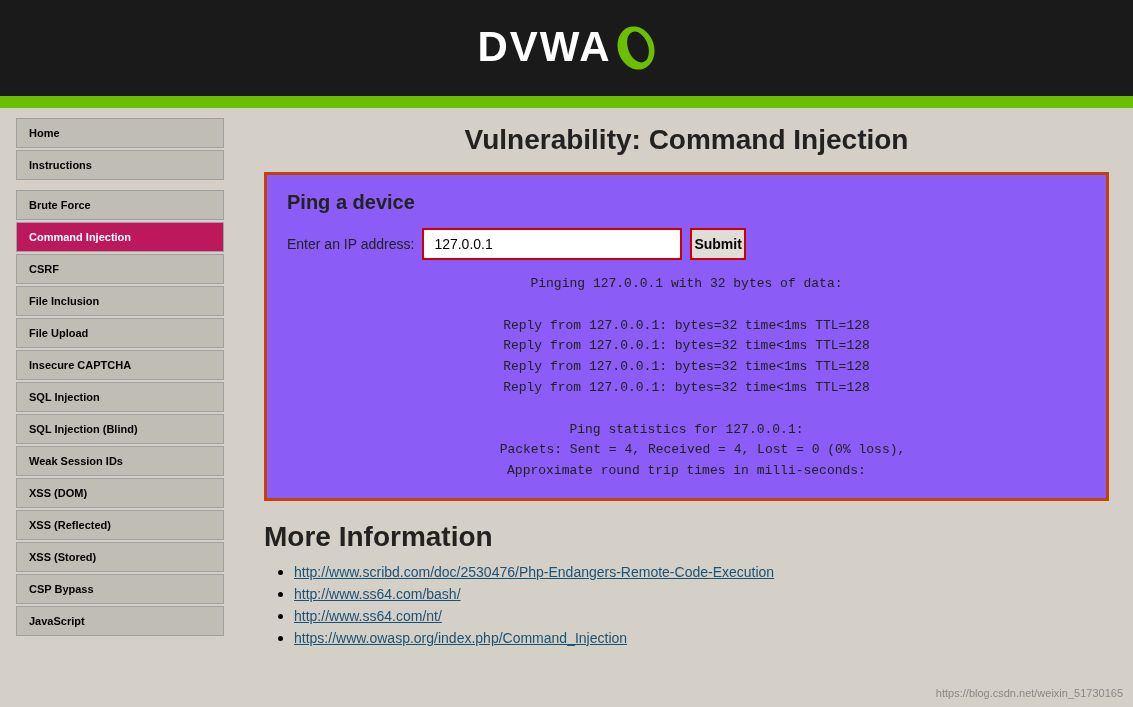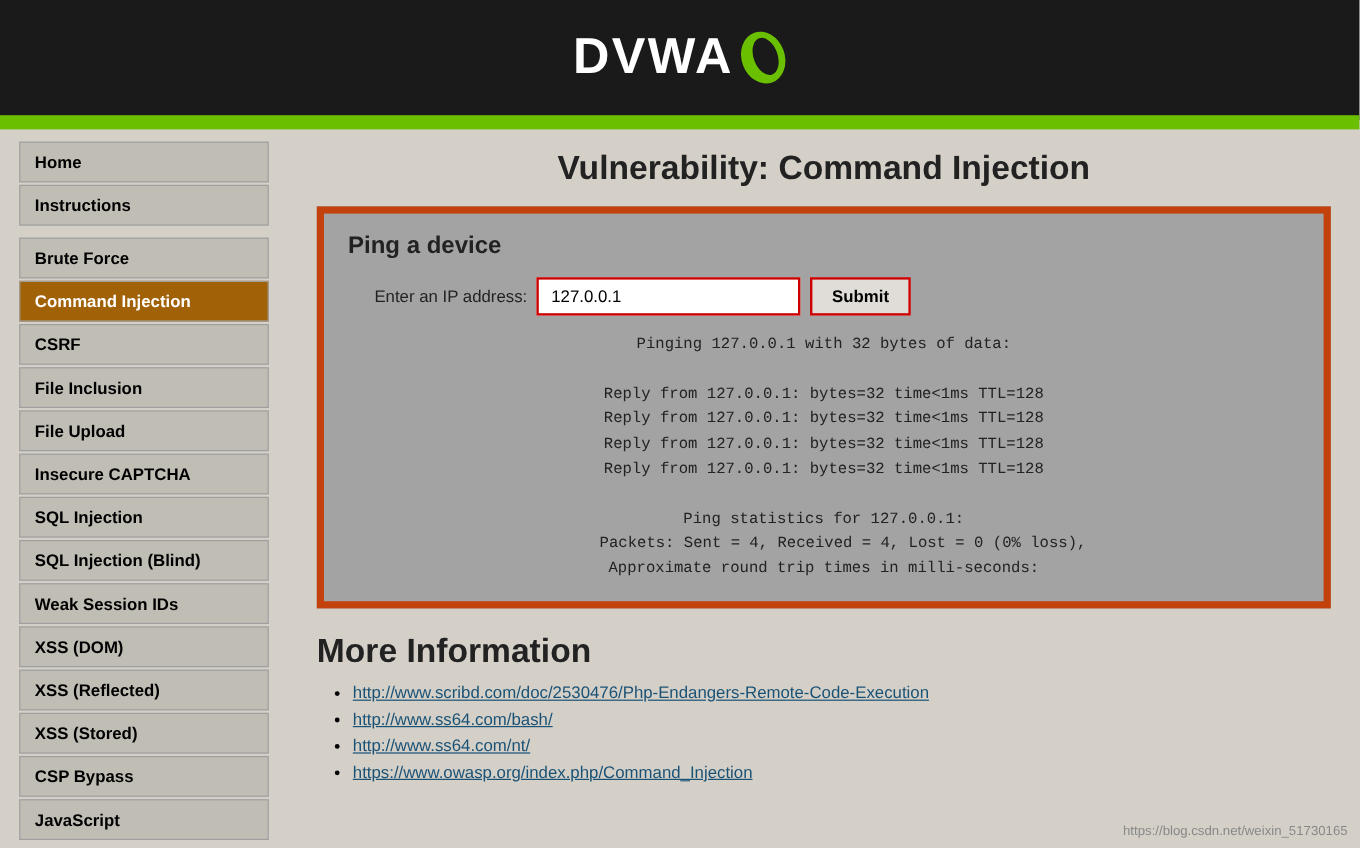--- a/index.html
+++ b/index.html
@@ -49,28 +49,28 @@
       padding: 8px 0;
       flex-shrink: 0;
     }
     .sidebar-item {
       display: block;
       width: 208px;
       margin: 2px auto;
       padding: 8px 12px;
       background: #c0bdb5;
       color: #000;
-      font-size: 14px;
+      font-size: 11px;
       font-weight: bold;
       cursor: pointer;
       border: 1px solid #a0a0a0;
       text-decoration: none;
     }
     .sidebar-item.active {
-      background: #a16207;
+      background: #be185d;
       color: white;
     }
     .sidebar-divider {
       height: 6px;
     }
 
     
     #main {
       flex: 1;
       padding: 16px 24px;
@@ -80,52 +80,51 @@
     .page-title {
       font-size: 28px;
       font-weight: bold;
       color: #222;
       margin-bottom: 16px;
       text-align: center;
     }
 
     
     .ping-box {
-      background: #a3a3a3;
-      border: 6px solid #c2410c;
+      background: #8b5cf6;
+      border: 3px solid #c2410c;
       padding: 16px 20px;
       margin-bottom: 20px;
     }
     .ping-box-title {
       font-size: 20px;
       font-weight: bold;
       color: #222;
       margin-bottom: 14px;
     }
     .ip-form-row {
       display: flex;
       align-items: center;
       gap: 8px;
       margin-bottom: 14px;
-      margin-left: 22px;
     }
     .ip-label {
       font-size: 14px;
       color: #222;
       white-space: nowrap;
     }
     .ip-input {
       border: 2px solid #cc0000;
       padding: 6px 10px;
       font-size: 14px;
-      width: 220px;
+      width: 260px;
       outline: none;
     }
     .submit-btn {
-      padding: 6px 16px;
+      padding: 6px 2px;
       background: #e0ddd8;
       border: 2px solid #cc0000;
       font-size: 14px;
       font-weight: bold;
       cursor: pointer;
     }
 
     
     .ping-output {
       font-family: 'Courier New', monospace;

